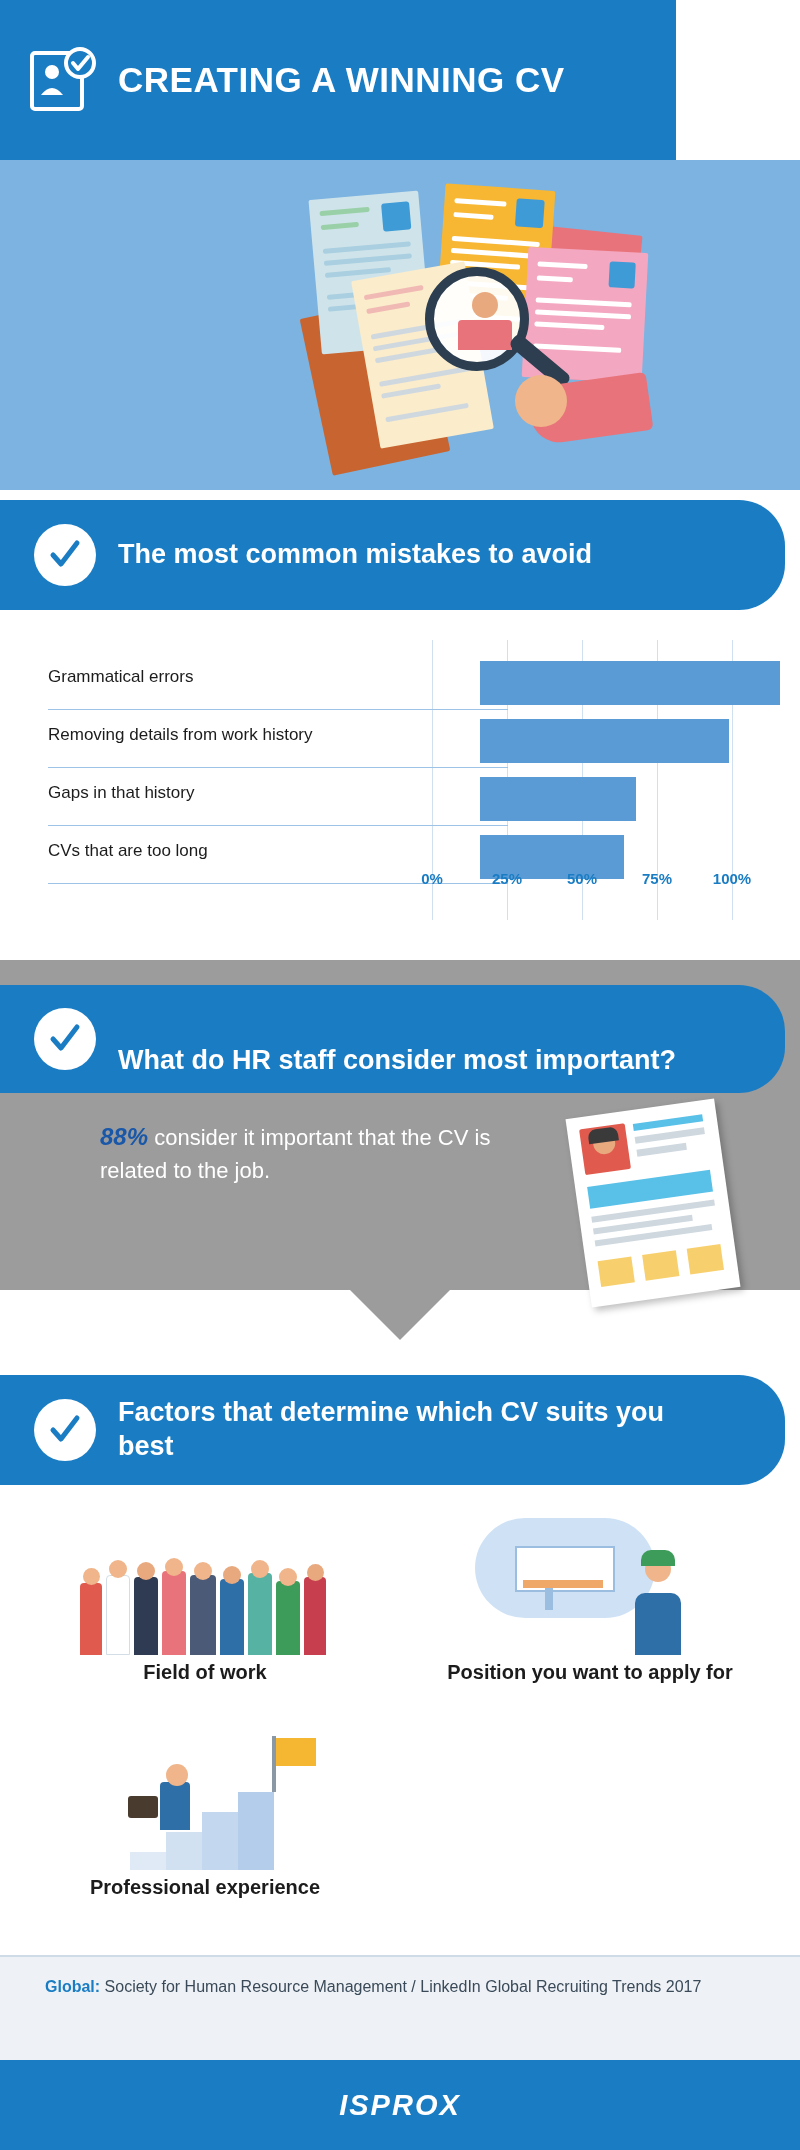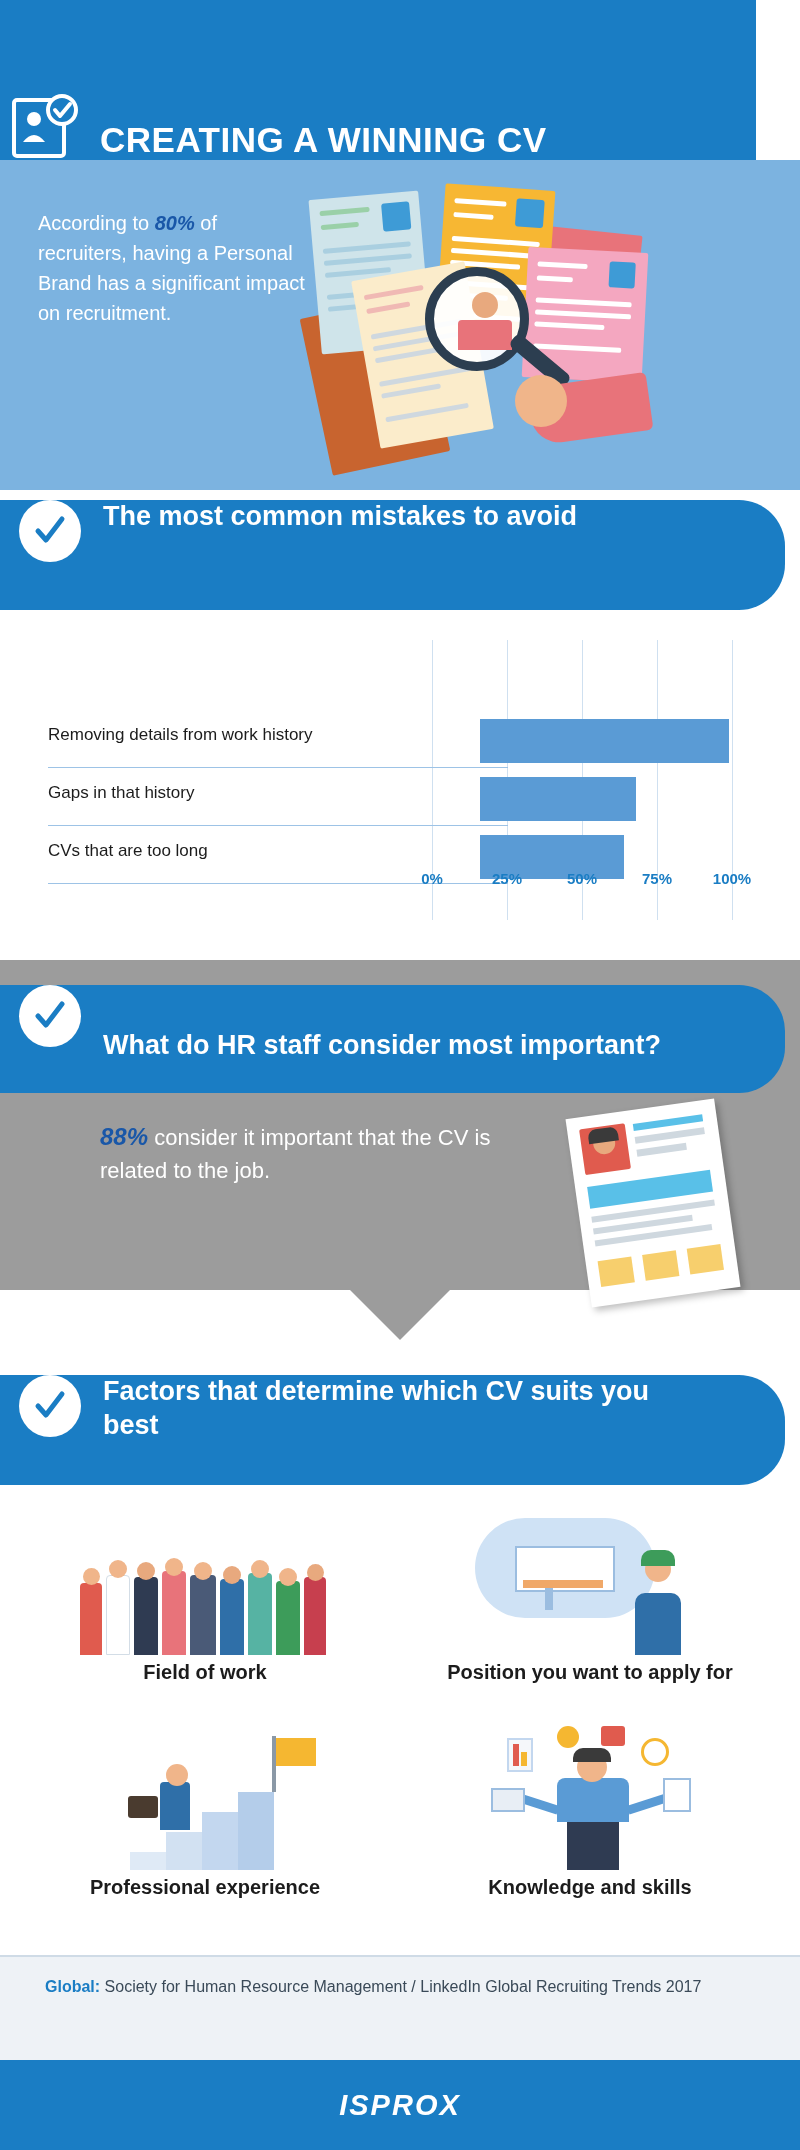--- a/index.html
+++ b/index.html
@@ -14,25 +14,25 @@
     width: 800px;
     height: 2150px;
     background: #ffffff;
     overflow: hidden;
   }
 
   
   .header {
     position: absolute;
     left: 0; top: 0;
-    width: 756px; height: 160px;
+    width: 676px; height: 160px;
     background: #1a7dc4;
     display: flex;
-    align-items: flex-end;
-    padding-left: 12px;
+    align-items: center;
+    padding-left: 30px;
   }
   .header-icon {
     width: 66px; height: 66px;
     flex: 0 0 auto;
     margin-right: 22px;
     position: relative;
   }
   .header-title {
     color: #ffffff;
     font-size: 35px;
@@ -68,21 +68,22 @@
 
   
   .pill {
     position: absolute;
     left: 0;
     width: 785px;
     background: #1a7dc4;
     border-top-right-radius: 46px;
     border-bottom-right-radius: 46px;
     display: flex;
-    padding-left: 19px;
+    align-items: center;
+    padding-left: 34px;
   }
   .check-circle {
     width: 62px; height: 62px;
     border-radius: 50%;
     background: #ffffff;
     flex: 0 0 auto;
     margin-right: 22px;
     display: flex; align-items: center; justify-content: center;
   }
   .check-circle svg { width: 34px; height: 34px; }
@@ -232,23 +233,20 @@
         <circle cx="22" cy="25" r="7" fill="#ffffff"></circle>
         <path d="M11 48 q11 -14 22 0 z" fill="#ffffff"></path>
         <circle cx="50" cy="16" r="14" fill="#1a7dc4" stroke="#ffffff" stroke-width="4"></circle>
         <path d="M43 16 l5 6 l10 -12" fill="none" stroke="#ffffff" stroke-width="4" stroke-linecap="round" stroke-linejoin="round"></path>
       </svg>
     </div>
     <div class="header-title">CREATING A WINNING CV</div>
   </div>
 
   <div class="band-lightblue">
-    <div class="stat-text">
-      <span>According to </span><b>80%</b><span> of recruiters, having a Personal Brand has a significant impact on recruitment.</span>
-    </div>
 
     <div class="cv-illu">
 
       <div class="paper" style="left:210px;top:55px;width:105px;height:150px;background:#e8737a;transform:rotate(6deg);"></div>
       <div class="paper" style="left:-5px;top:130px;width:120px;height:160px;background:#c8642f;transform:rotate(-12deg);"></div>
 
       <div class="paper" style="left:120px;top:12px;width:110px;height:160px;background:#f7b733;transform:rotate(4deg);">
         <div class="avatar-sq" style="left:72px;top:10px;width:28px;height:28px;background:#3e9bd6;"></div>
         <div class="ln" style="left:10px;top:14px;width:52px;background:#ffffff;"></div>
         <div class="ln" style="left:10px;top:28px;width:40px;background:#ffffff;"></div>
@@ -313,20 +311,25 @@
   </div>
 
   <div class="chart-wrap">
 
     <div class="axis-line" style="left:432px;"></div>
     <div class="axis-line" style="left:507px;"></div>
     <div class="axis-line" style="left:582px;"></div>
     <div class="axis-line" style="left:657px;"></div>
     <div class="axis-line" style="left:732px;"></div>
 
+    <div class="bar-row" style="top:18px;">
+      <div class="bar-label">Grammatical errors</div>
+      <div class="bar-underline"></div>
+      <div class="bar-fill" style="width:300px;"></div>
+    </div>
 
     <div class="bar-row" style="top:76px;">
       <div class="bar-label">Removing details from work history</div>
       <div class="bar-underline"></div>
       <div class="bar-fill" style="width:249px;"></div>
     </div>
 
     <div class="bar-row" style="top:134px;">
       <div class="bar-label">Gaps in that history</div>
       <div class="bar-underline"></div>
@@ -435,40 +438,20 @@
         <div style="position:absolute;left:228px;bottom:0;width:36px;height:78px;background:#b4cdea;"></div>
         <div style="position:absolute;left:262px;bottom:78px;width:4px;height:56px;background:#8a98a6;"></div>
         <div style="position:absolute;left:266px;bottom:104px;width:40px;height:28px;background:#f5b731;"></div>
         <div class="ppl" style="left:150px;bottom:40px;width:30px;height:48px;background:#2f6fa8;"></div>
         <div class="head" style="left:156px;bottom:84px;width:22px;height:22px;background:#f0b58a;"></div>
         <div style="position:absolute;left:118px;bottom:52px;width:30px;height:22px;background:#4a3b2f;border-radius:3px;"></div>
       </div>
       <div class="factor-label">Professional experience</div>
     </div>
 
-    <div class="factor" style="left:395px; top:215px;">
-      <div class="factor-art">
-        <div class="ppl" style="left:172px;width:52px;height:56px;background:#2f3b52;"></div>
-        <div style="position:absolute;left:162px;bottom:48px;width:72px;height:44px;background:#5a9bd5;border-radius:8px 8px 0 0;"></div>
-        <div class="head" style="left:182px;bottom:88px;width:30px;height:30px;background:#f0b58a;"></div>
-        <div style="position:absolute;left:178px;bottom:108px;width:38px;height:14px;border-radius:10px 10px 0 0;background:#3a3a3a;"></div>
-
-        <div style="position:absolute;left:120px;bottom:62px;width:44px;height:9px;background:#5a9bd5;transform:rotate(18deg);"></div>
-        <div style="position:absolute;left:232px;bottom:62px;width:44px;height:9px;background:#5a9bd5;transform:rotate(-18deg);"></div>
-        <div style="position:absolute;left:96px;bottom:58px;width:34px;height:24px;background:#e8eef5;border:2px solid #9bbde0;"></div>
-        <div style="position:absolute;left:268px;bottom:58px;width:28px;height:34px;background:#ffffff;border:2px solid #9bbde0;"></div>
-        <div style="position:absolute;left:112px;bottom:98px;width:26px;height:34px;background:#f5f7fa;border:2px solid #c3d7ef;"></div>
-        <div style="position:absolute;left:118px;bottom:104px;width:6px;height:22px;background:#e05b4e;"></div>
-        <div style="position:absolute;left:126px;bottom:104px;width:6px;height:14px;background:#f5b731;"></div>
-        <div style="position:absolute;left:246px;bottom:104px;width:28px;height:28px;border-radius:50%;background:#ffffff;border:3px solid #f5b731;"></div>
-        <div style="position:absolute;left:162px;bottom:122px;width:22px;height:22px;border-radius:50%;background:#f5b731;"></div>
-        <div style="position:absolute;left:206px;bottom:124px;width:24px;height:20px;background:#e05b4e;border-radius:3px;"></div>
-      </div>
-      <div class="factor-label">Knowledge and skills</div>
-    </div>
   </div>
 
   <div class="sources">
     <div class="sources-text">
       <b>Global:</b><span> Society for Human Resource Management / LinkedIn Global Recruiting Trends 2017</span>
     </div>
   </div>
 
   <div class="footer">
     <div class="footer-logo">ISPROX</div>

